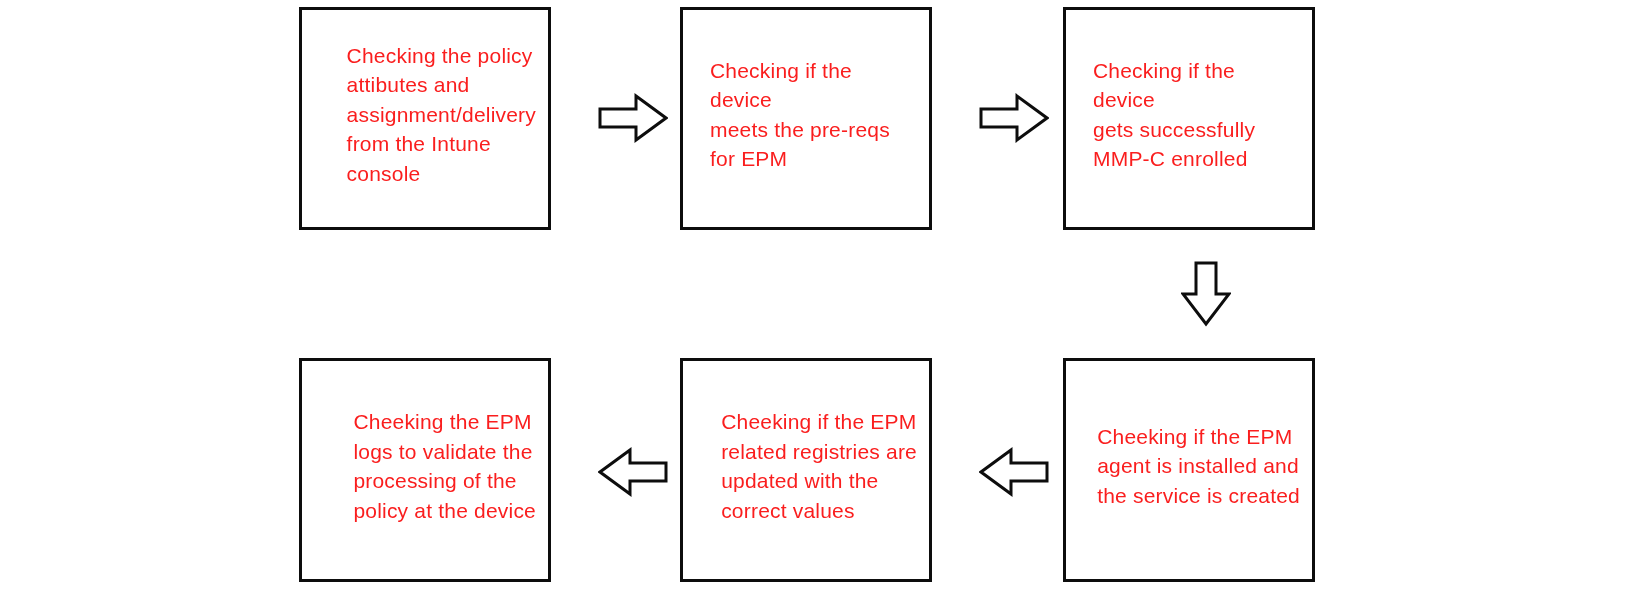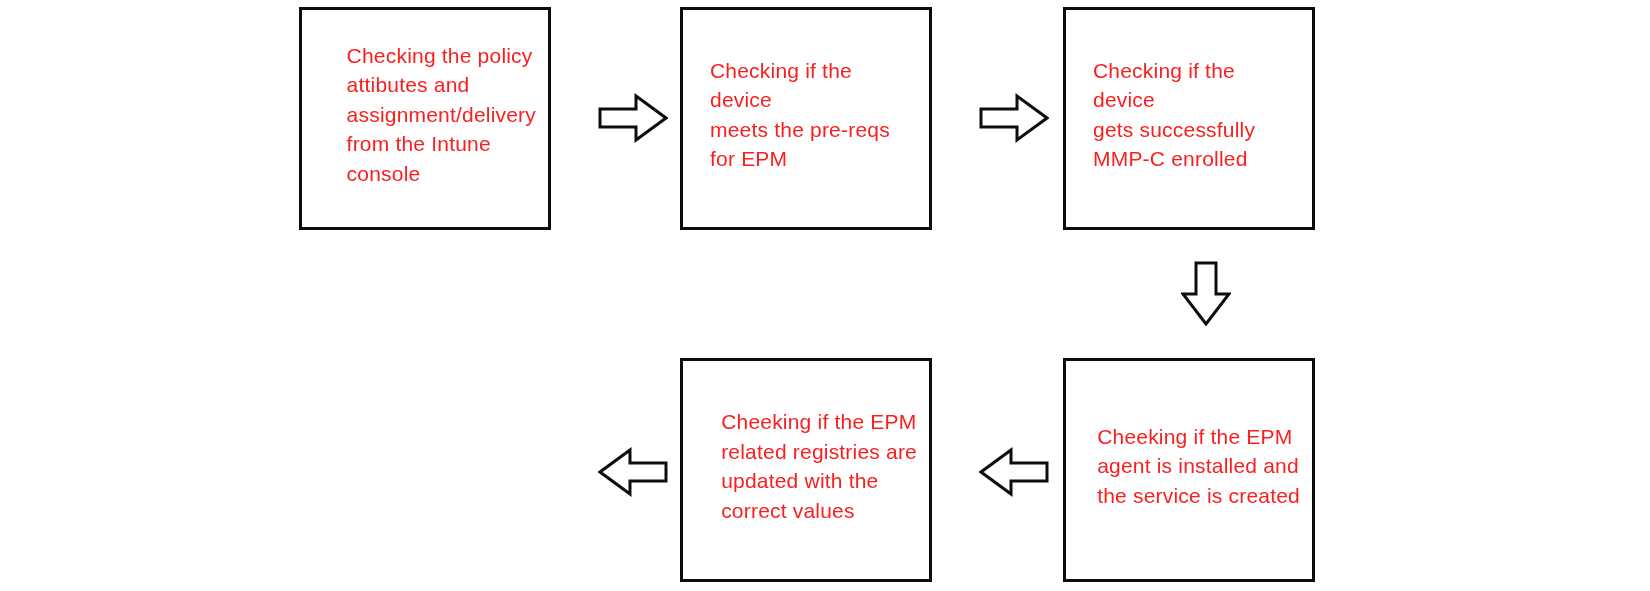--- a/index.html
+++ b/index.html
@@ -112,14 +112,20 @@
 updated with the
 correct values</div>
   </div>
 
   <div class="arrow arrow-l2">
     <svg width="70" height="50" viewBox="0 0 70 50">
       <polygon points="68,16 32,16 32,3 2,25 32,47 32,34 68,34" fill="#ffffff" stroke="#0d0d0d" stroke-width="3" stroke-linejoin="miter"></polygon>
     </svg>
   </div>
 
+  <div class="flow-box box-4">
+    <div class="box-text" style="color: rgb(250, 30, 30);">Cheeking the EPM
+logs to validate the
+processing of the
+policy at the device</div>
+  </div>
 
 </div>
 
 </body></html>

